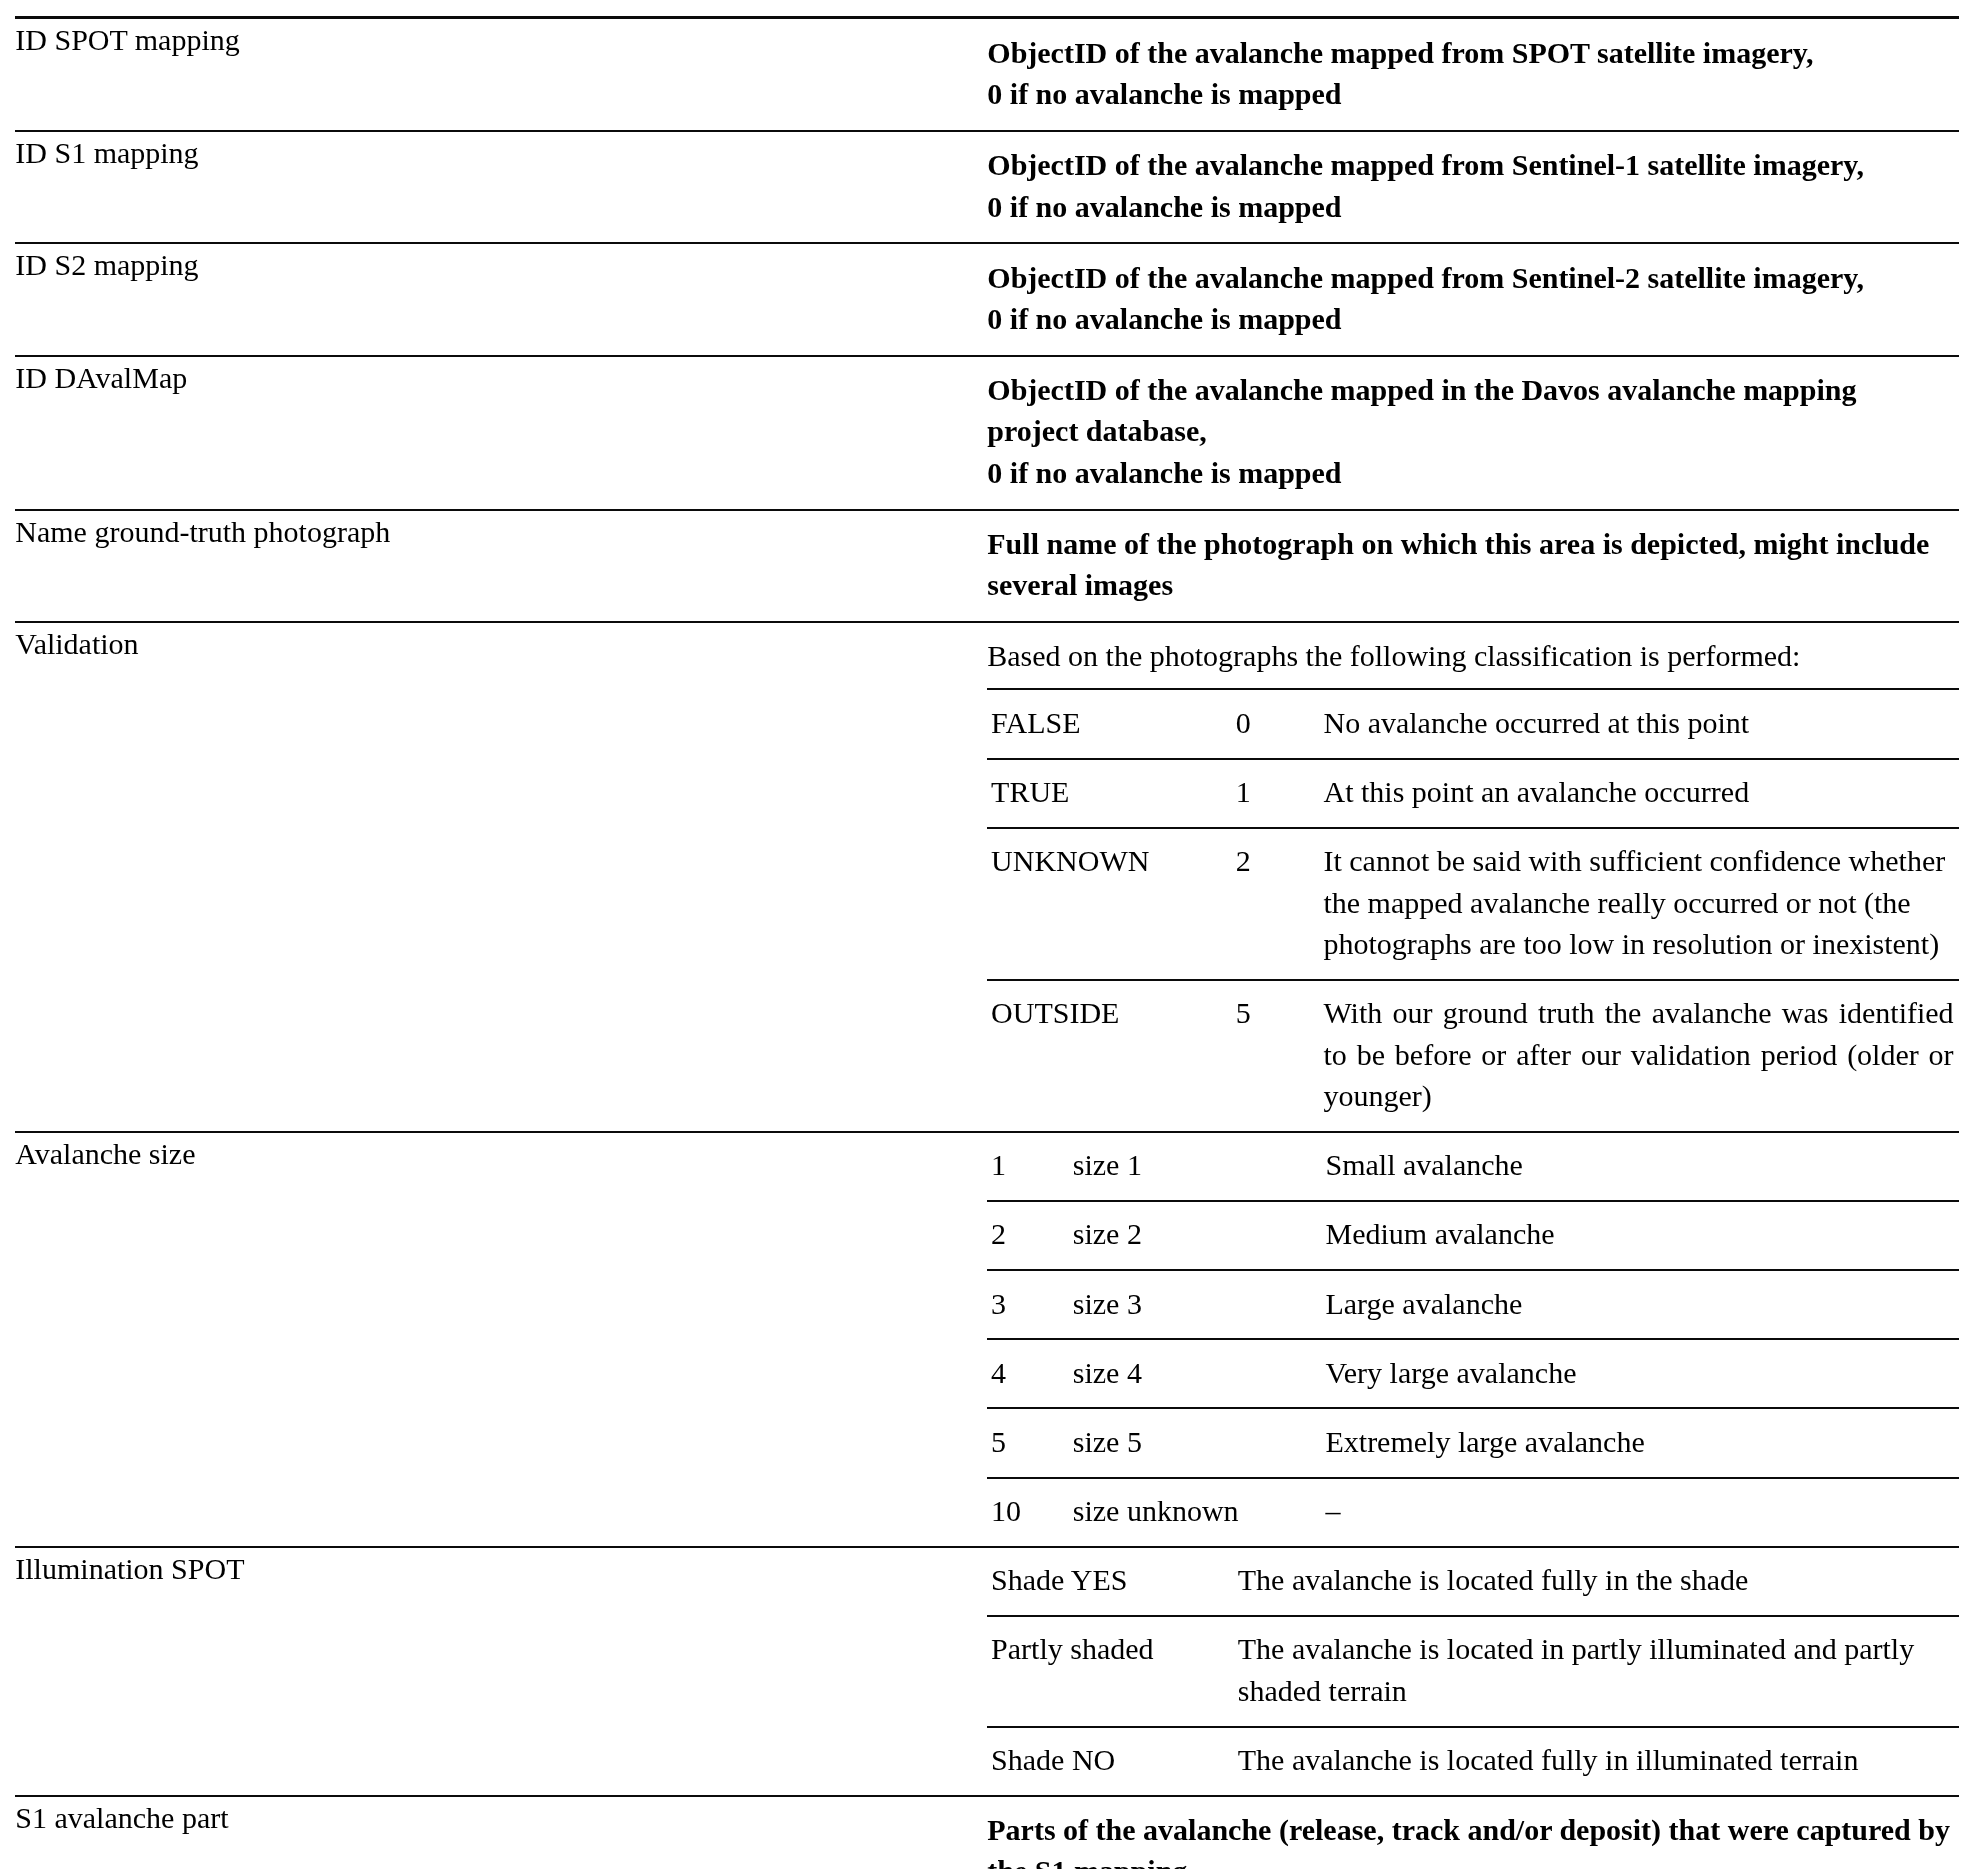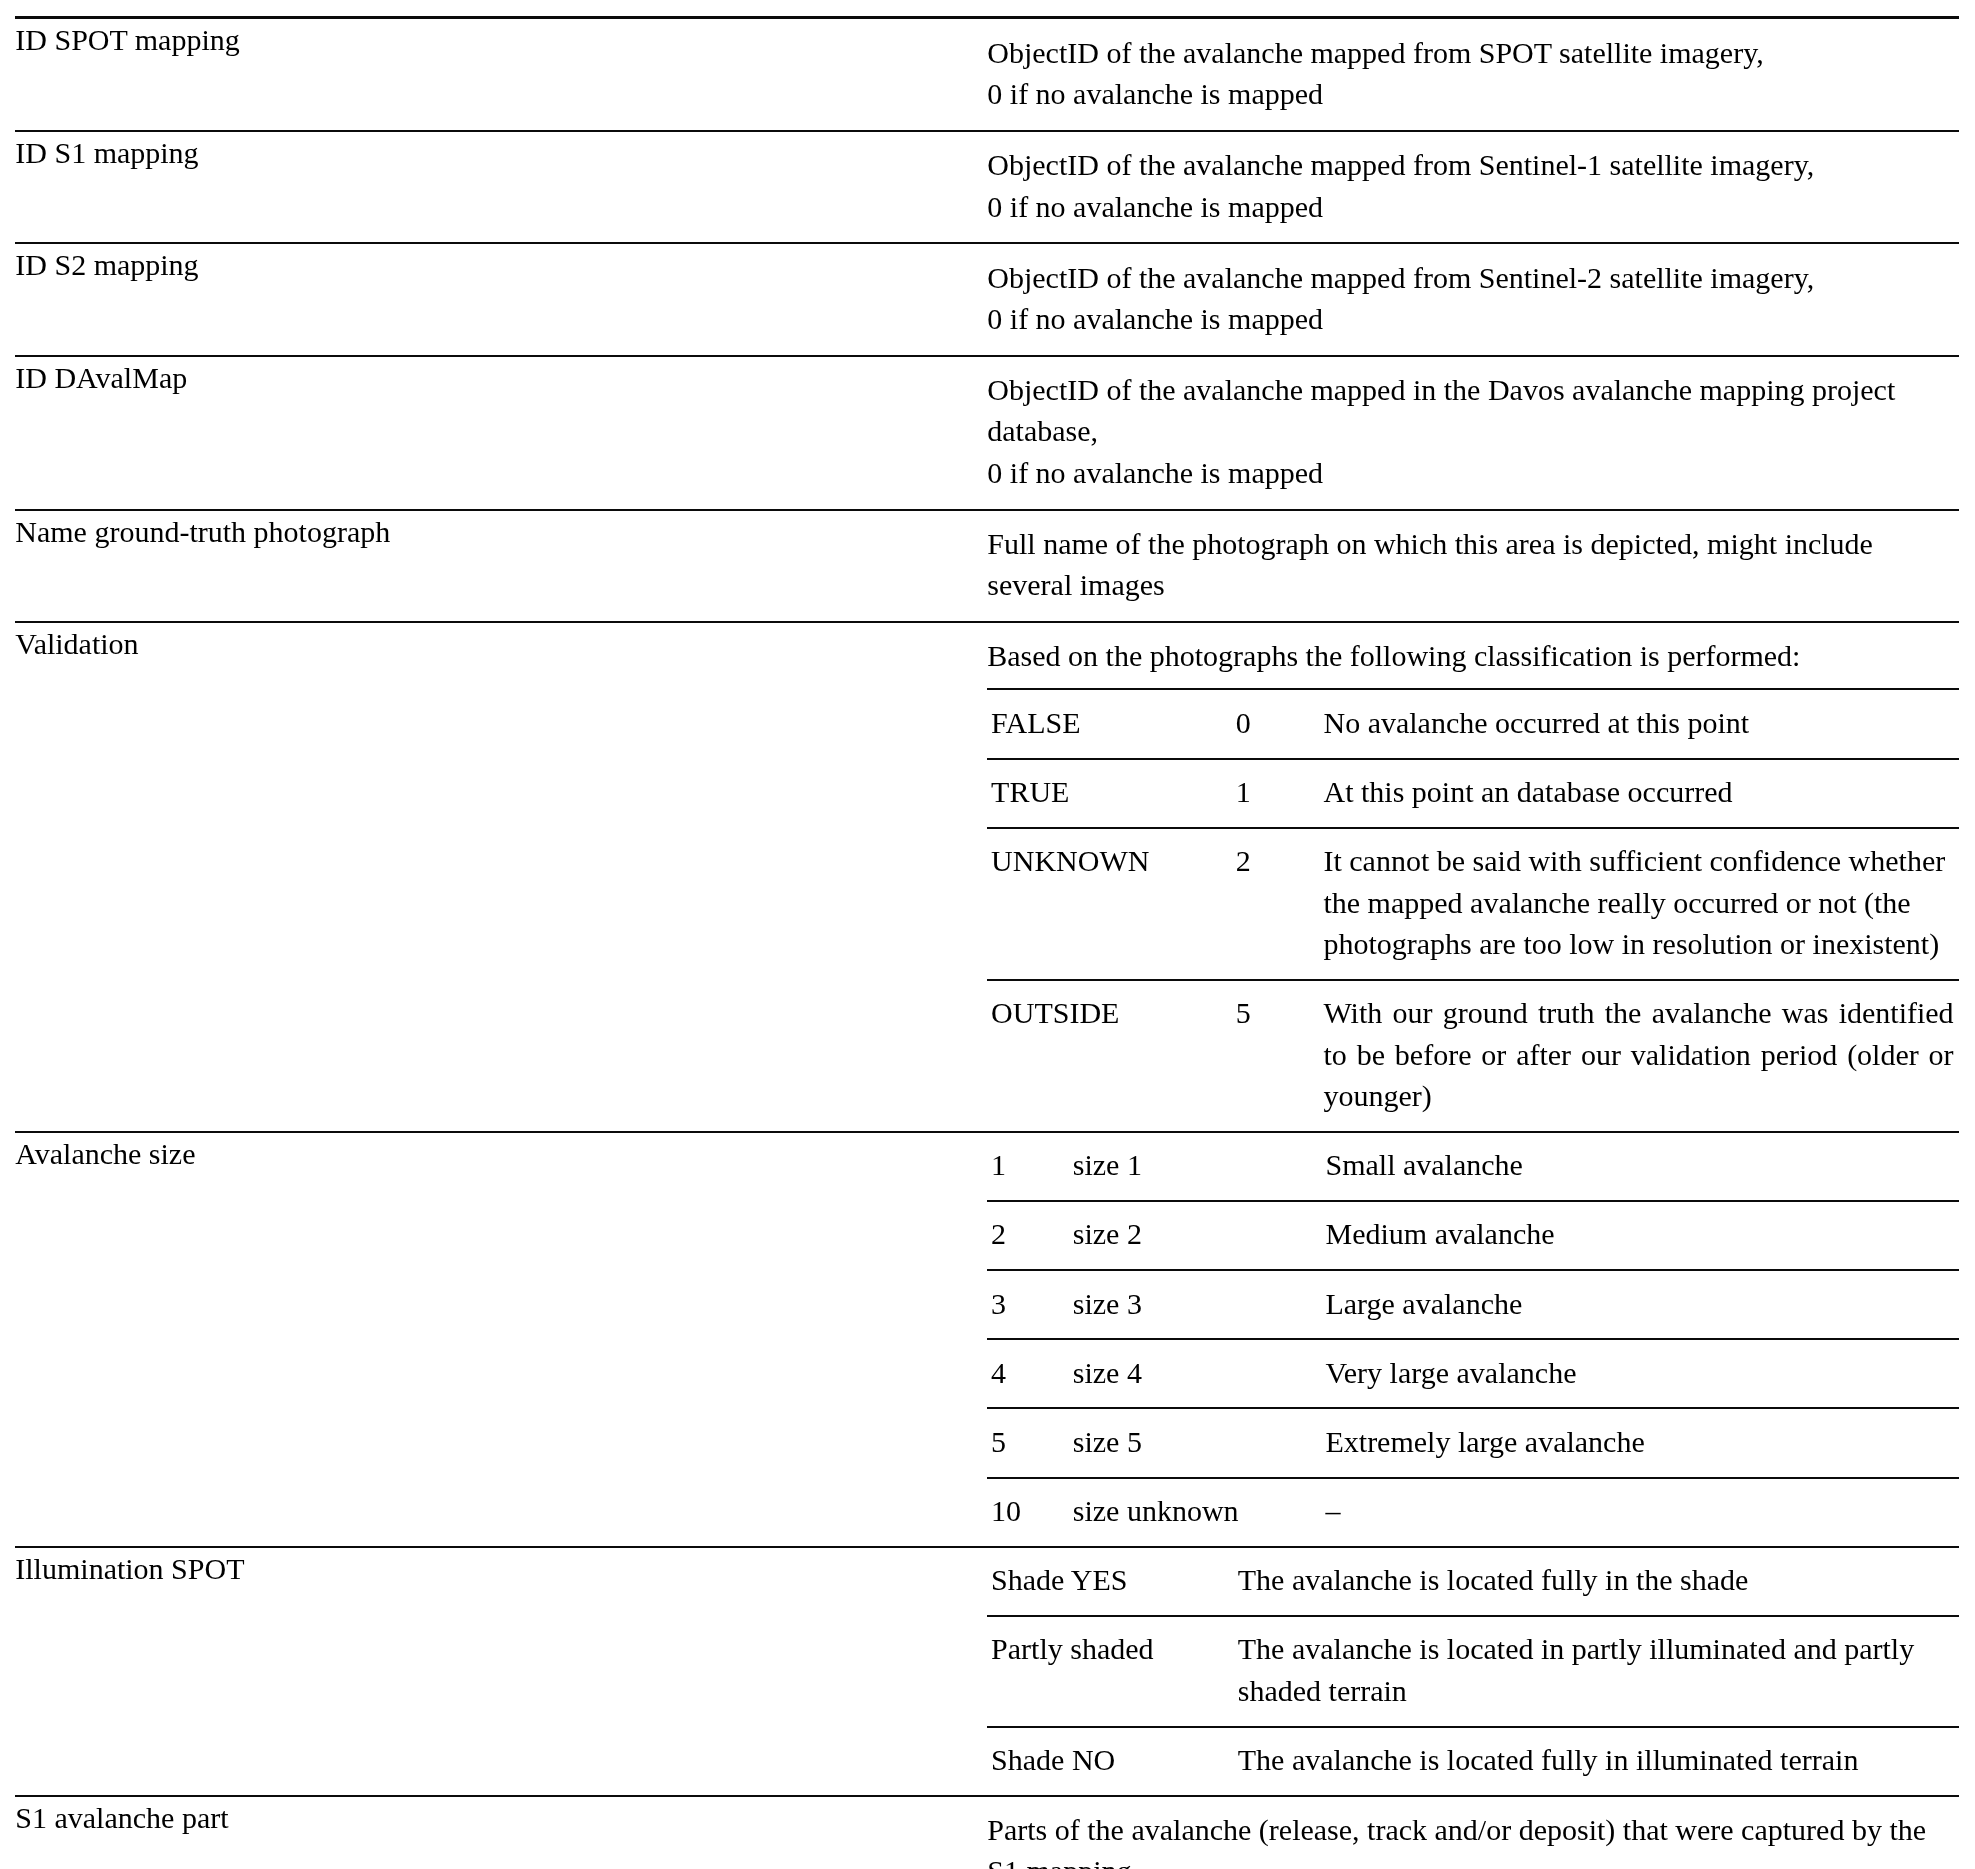--- a/index.html
+++ b/index.html
@@ -47,21 +47,21 @@
     box-sizing: border-box;
   }
   td.valcell {
     padding: 0;
     box-sizing: border-box;
   }
 
   .plaintext {
     padding: 12.4px 7.6px 15.3px 0px;
   }
-  .plaintext p { margin: 0; }
+  .plaintext p { margin: 0; font-weight: bold; }
 
   
   .intro {
     padding: 12.4px 7.6px 11.5px 0px;
     margin: 0;
   }
 
   
   table.sub {
     width: 100%;
@@ -152,21 +152,21 @@
             <table class="sub">
               <tbody>
                 <tr>
                   <td class="val-c1">FALSE</td>
                   <td class="val-c2">0</td>
                   <td class="val-c3">No avalanche occurred at this point</td>
                 </tr>
                 <tr>
                   <td class="val-c1">TRUE</td>
                   <td class="val-c2">1</td>
-                  <td class="val-c3">At this point an database occurred</td>
+                  <td class="val-c3">At this point an avalanche occurred</td>
                 </tr>
                 <tr>
                   <td class="val-c1">UNKNOWN</td>
                   <td class="val-c2">2</td>
                   <td class="val-c3">It cannot be said with sufficient confidence whether the mapped avalanche really occurred or not (the photographs are too low in resolution or inexistent)</td>
                 </tr>
                 <tr>
                   <td class="val-c1">OUTSIDE</td>
                   <td class="val-c2">5</td>
                   <td class="val-c3 justify">With our ground truth the avalanche was identified to be before or after our validation period (older or younger)</td>

